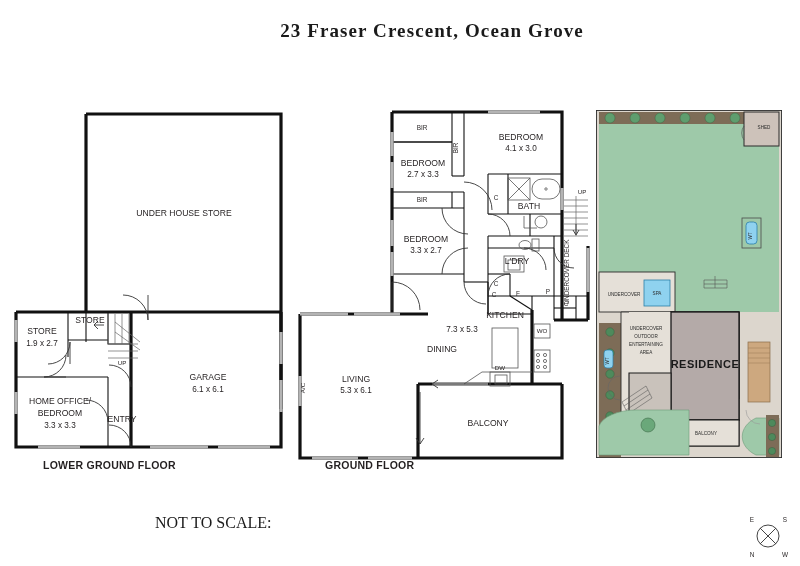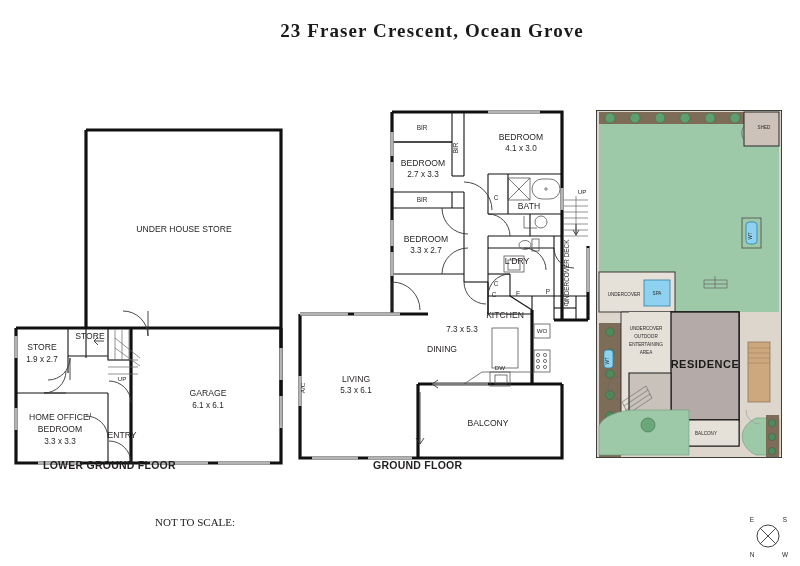--- a/index.html
+++ b/index.html
@@ -11,21 +11,21 @@
   
   #title{
     position:absolute;left:0;top:20px;width:800px;text-align:center;
     font-family:"Liberation Serif", serif;
     font-size:19px;font-weight:bold;letter-spacing:1.1px;color:#1a1a1a;margin-left:32px;
   }
 
   
   #notice{
     position:absolute;left:163px;top:515px;width:520px;
-    font-family:"Liberation Serif", serif;font-size:11px;line-height:15px;color:#1a1a1a;
+    font-family:"Liberation Serif", serif;font-size:16px;line-height:15px;color:#1a1a1a;
   }
   #notice .l1{display:block;margin-left:-8px;}
   #notice .l2{display:block;}
 
   
   #compass{position:absolute;left:740px;top:508px;width:56px;height:54px;}
 
   
   .floorcap{position:absolute;font-size:10.5px;font-weight:bold;letter-spacing:.25px;color:#231f20;padding-left:27px;}
 
@@ -48,21 +48,21 @@
   .fix{fill:none;stroke:#555;stroke-width:.8;}
   .stair{fill:none;stroke:#666;stroke-width:.7;}
 </style>
 </head>
 <body>
 
 <div id="page">
 
   <div id="title">23 Fraser Crescent, Ocean Grove</div>
 
-  <div class="plan" style="left:8px;top:108px;">
+  <div class="plan" style="left:8px;top:92px;">
     <svg width="290" height="368" viewBox="0 0 290 368">
 
       <path class="wall" d="M78 22 L273 22 L273 220 L273 317 "></path>
       <path class="wall" d="M78 22 L78 220"></path>
 
       <path class="wall" d="M8 220 L273 220"></path>
       <path class="wall" d="M8 220 L8 355 L273 355 L273 220"></path>
 
       <path class="wall" d="M123 220 L123 355"></path>
       <path class="wallthin" d="M60 220 L60 265"></path>
@@ -279,21 +279,21 @@
       <text class="dim" x="64" y="297">5.3 x 6.1</text>
 
       <text class="rm" x="196" y="330">BALCONY</text>
 
       <text class="vtiny" x="13" y="292" transform="rotate(-90 13 292)">A/C</text>
       <text class="vtiny" x="290" y="98">UP</text>
 
       <text class="tiny" x="277" y="176" transform="rotate(-90 277 176)">UNDERCOVER DECK</text>
     </svg>
   </div>
-  <div class="floorcap" style="left:298px;top:459px;margin-left:48px;">GROUND FLOOR</div>
+  <div class="floorcap" style="left:298px;top:459px;">GROUND FLOOR</div>
 
   <div class="plan" style="left:596px;top:110px;">
     <svg width="186" height="348" viewBox="0 0 186 348">
 
       <rect x="0" y="0" width="186" height="348" fill="#dcd6cd" stroke="#2b2b2b" stroke-width="1.2"></rect>
 
       <rect x="3" y="12" width="180" height="150" fill="#9ec9a9"></rect>
 
       <rect x="3" y="2" width="178" height="12" fill="#7d6c57"></rect>
       <g fill="#5f9e6e" stroke="#3e6b48" stroke-width=".5">

